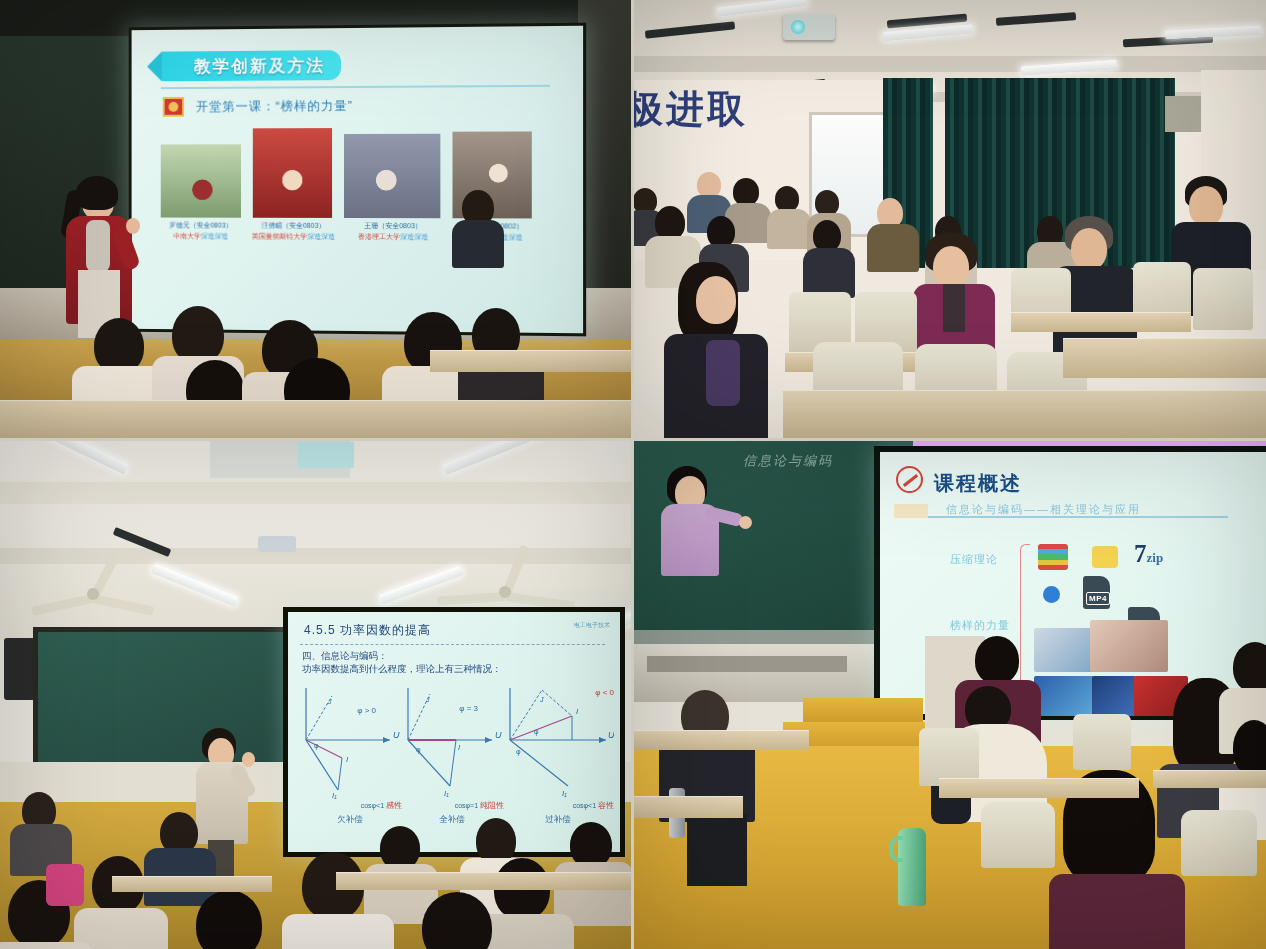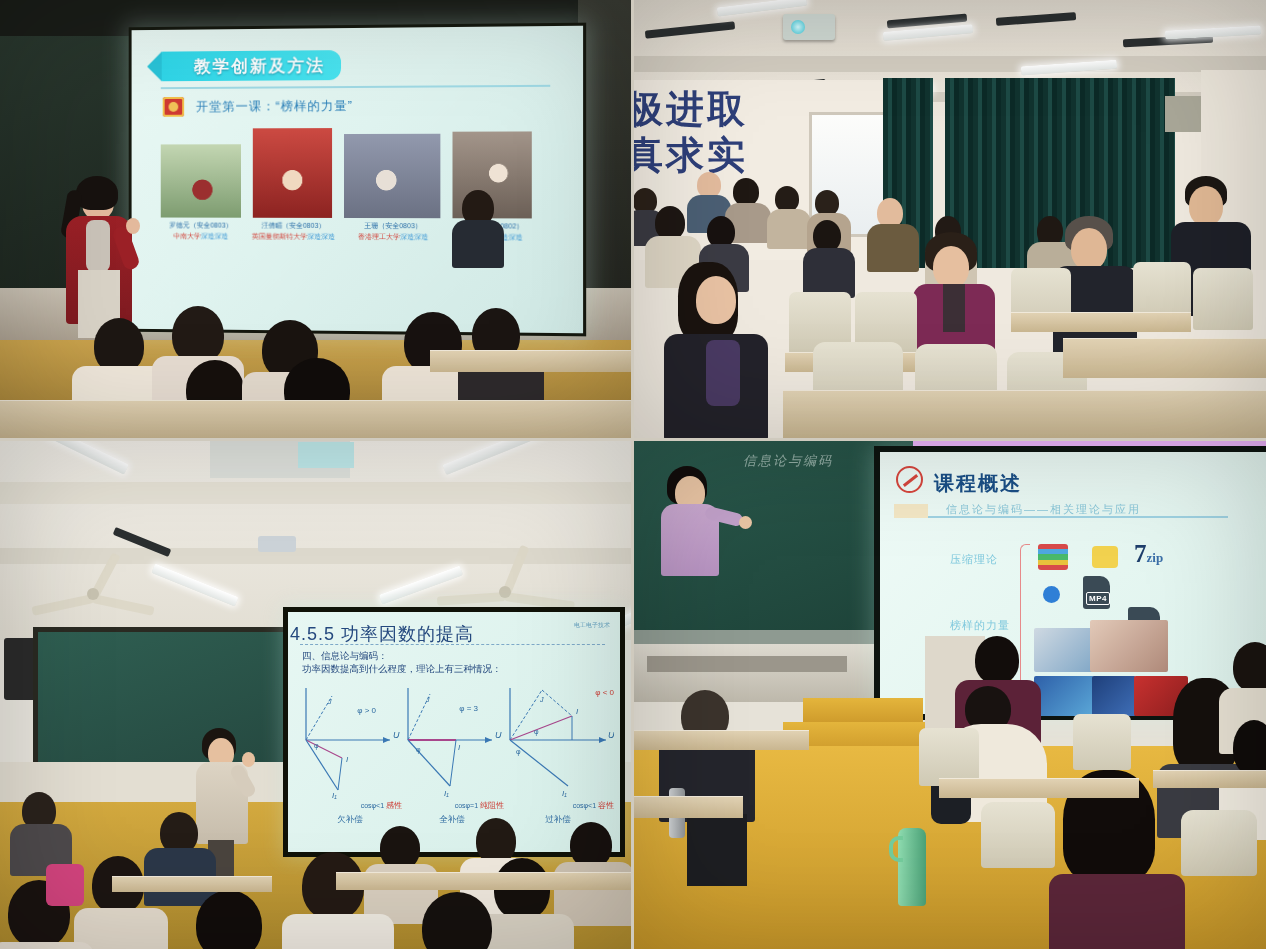--- a/index.html
+++ b/index.html
@@ -96,21 +96,21 @@
   .blade{ position:absolute; left:50%; top:50%; height:9px; background:#ddd8c8;
           transform-origin:0 50%; border-radius:3px; }
   .bl-board{ position:absolute; left:38px; top:192px; width:300px; height:140px;
              background:linear-gradient(160deg,#2f5f52,#24463e); box-shadow:0 0 0 5px #2a2a22; }
   .bl-lowwall{ position:absolute; left:0; top:322px; width:633px; height:50px; background:#e3ded2; }
   .bl-floor{ position:absolute; left:0; top:362px; width:633px; height:147px;
              background:linear-gradient(180deg,#d3a93f,#b08c2e); }
   .bl-screen{ position:absolute; left:288px; top:172px; width:332px; height:240px;
              background:linear-gradient(135deg,#e7f7f3,#d6efe9);
              box-shadow:0 0 0 5px #101208, 0 0 20px 5px rgba(190,235,225,.3); }
-  .sl2-title{ position:absolute; left:2px; top:10px; font-size:18px; color:#24487e; letter-spacing:1px; }
+  .sl2-title{ position:absolute; left:16px; top:10px; font-size:12px; color:#24487e; letter-spacing:1px; }
   .sl2-dash{ position:absolute; left:12px; top:32px; width:305px; height:0;
              border-top:1.5px dashed #7ea9c8; }
   .sl2-logo{ position:absolute; right:10px; top:9px; font-size:6px; color:#6aa5c2; }
   .sl2-l1{ position:absolute; left:14px; top:38px; font-size:9.5px; color:#24487e; }
   .sl2-l2{ position:absolute; left:14px; top:51px; font-size:9.5px; color:#24487e; }
   .diag{ position:absolute; top:70px; width:104px; height:120px; }
   .dlab{ position:absolute; text-align:right; width:104px; font-size:7px; color:#2d6aa0; }
   .dlab em{ color:#cc3b33; font-style:normal; font-size:8px; }
   .dlab2{ position:absolute; text-align:center; width:104px; font-size:8.5px; color:#2d6aa0; }
 
@@ -283,21 +283,20 @@
 
     <div class="tr-wall"></div>
     <div class="tr-window"></div>
     <div class="tr-curtain" style="left:250px;width:50px;"></div>
     <div class="tr-curtain" style="left:312px;width:230px;"></div>
     <div class="tr-box"></div>
     <div class="lay" style="left:568px;top:70px;width:65px;height:200px;background:#ece6db;"></div>
 
     <div class="tr-motto">
       <div>极进取</div>
-      <div>真求实</div>
     </div>
 
     <div>
       <div class="person" style="left:-4px;top:188px;">
         <div class="head" style="left:4px;top:0;width:24px;height:26px;background:#2b2119;"></div>
         <div class="body" style="left:-4px;top:22px;width:40px;height:36px;background:#3a3a42;"></div>
       </div>
       <div class="person" style="left:60px;top:172px;">
         <div class="head" style="left:4px;top:0;width:24px;height:26px;background:#e3bb9d;"></div>
         <div class="body" style="left:-6px;top:23px;width:44px;height:38px;background:#4b5f74;"></div>

